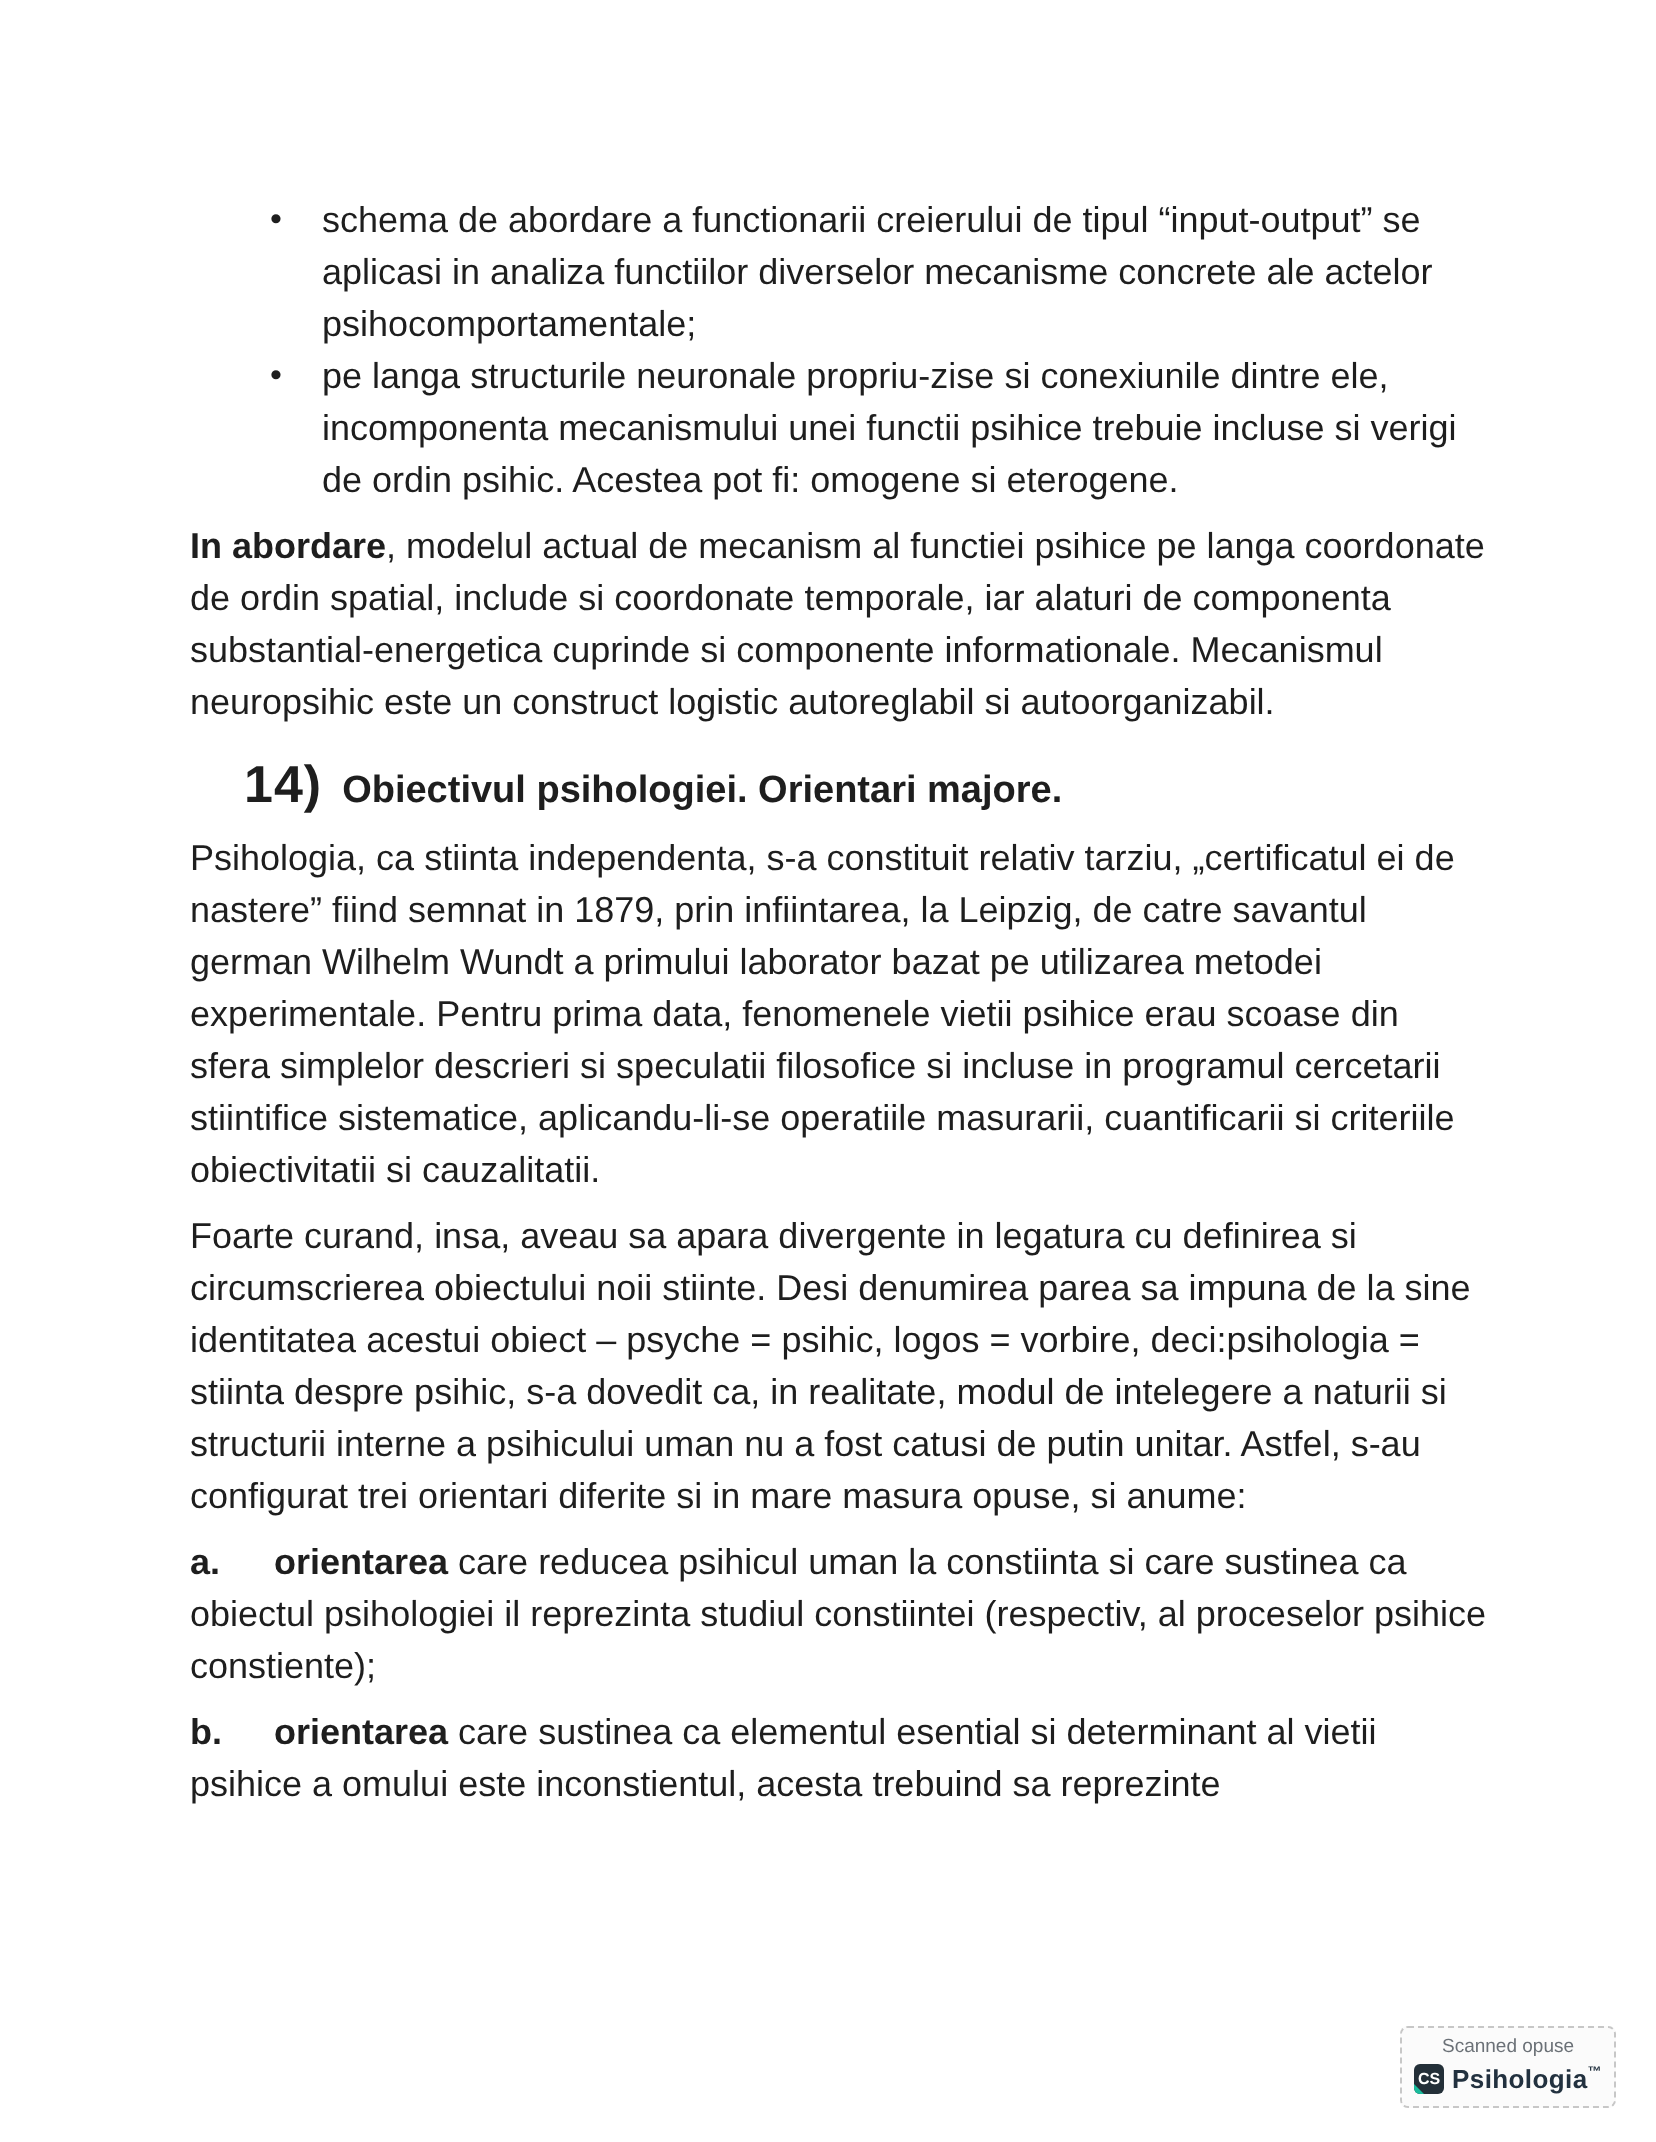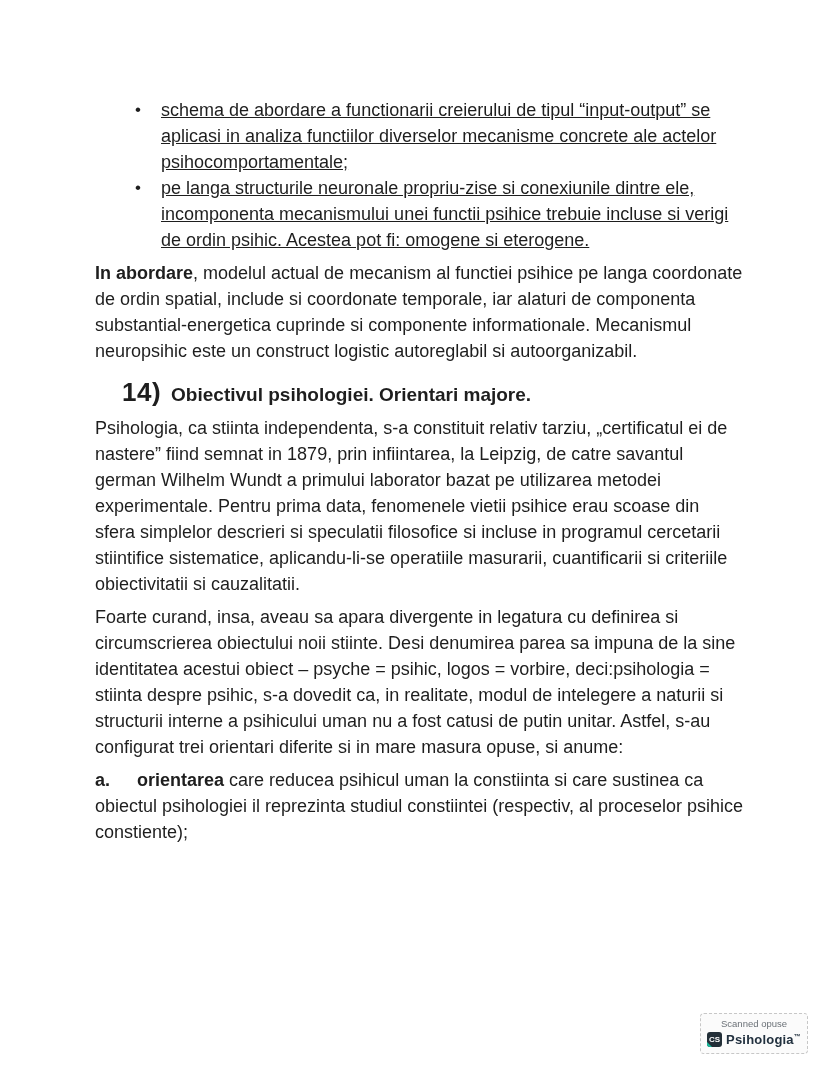--- a/index.html
+++ b/index.html
@@ -21,21 +21,20 @@
     font-size: 18px;
     line-height: 26px;
   }
   .bullets {
     list-style: none;
     padding-left: 66px;
     margin-bottom: 7px;
   }
   .bullets li {
     position: relative;
-    text-decoration: underline;
   }
   .bullets li::before {
     content: "\2022";
     position: absolute;
     left: -26px;
     top: 0;
     font-size: 17px;
   }
   .para {
     margin-bottom: 7px;
@@ -141,20 +140,21 @@
     <p class="para"><b>In abordare</b><span>, modelul actual de mecanism al functiei psihice pe langa coordonate de ordin spatial, include si coordonate temporale, iar alaturi de componenta substantial-energetica cuprinde si componente informationale. Mecanismul neuropsihic este un construct logistic autoreglabil si autoorganizabil.</span></p>
 
     <h2 class="heading"><span class="hnum">14)</span><span class="htitle">Obiectivul psihologiei. Orientari majore.</span></h2>
 
     <p class="para">Psihologia, ca stiinta independenta, s-a constituit relativ tarziu, „certificatul ei de nastere” fiind semnat in 1879, prin infiintarea, la Leipzig, de catre savantul german Wilhelm Wundt a primului laborator bazat pe utilizarea metodei experimentale. Pentru prima data, fenomenele vietii psihice erau scoase din sfera simplelor descrieri si speculatii filosofice si incluse in programul cercetarii stiintifice sistematice, aplicandu-li-se operatiile masurarii, cuantificarii si criteriile obiectivitatii si cauzalitatii.</p>
 
     <p class="para">Foarte curand, insa, aveau sa apara divergente in legatura cu definirea si circumscrierea obiectului noii stiinte. Desi denumirea parea sa impuna de la sine identitatea acestui obiect – psyche = psihic, logos = vorbire, deci:psihologia = stiinta despre psihic, s-a dovedit ca, in realitate, modul de intelegere a naturii si structurii interne a psihicului uman nu a fost catusi de putin unitar. Astfel, s-au configurat trei orientari diferite si in mare masura opuse, si anume:</p>
 
     <p class="para"><span class="ilabel">a.</span><b>orientarea</b><span> care reducea psihicul uman la constiinta si care sustinea ca obiectul psihologiei il reprezinta studiul constiintei (respectiv, al proceselor psihice constiente);</span></p>
 
+    <p class="para"><span class="ilabel">b.</span><b>orientarea</b><span> care sustinea ca elementul esential si determinant al vietii psihice a omului este inconstientul, acesta trebuind sa reprezinte</span></p>
 
   </div>
 
   <div class="badge">
     <div class="badge-top">Scanned opuse</div>
     <div class="badge-row">
       <span class="cs-icon">
           <span>CS</span>
         </span>
       <span class="brand"><span>Psihologia</span><sup class="tm">™</sup></span>

